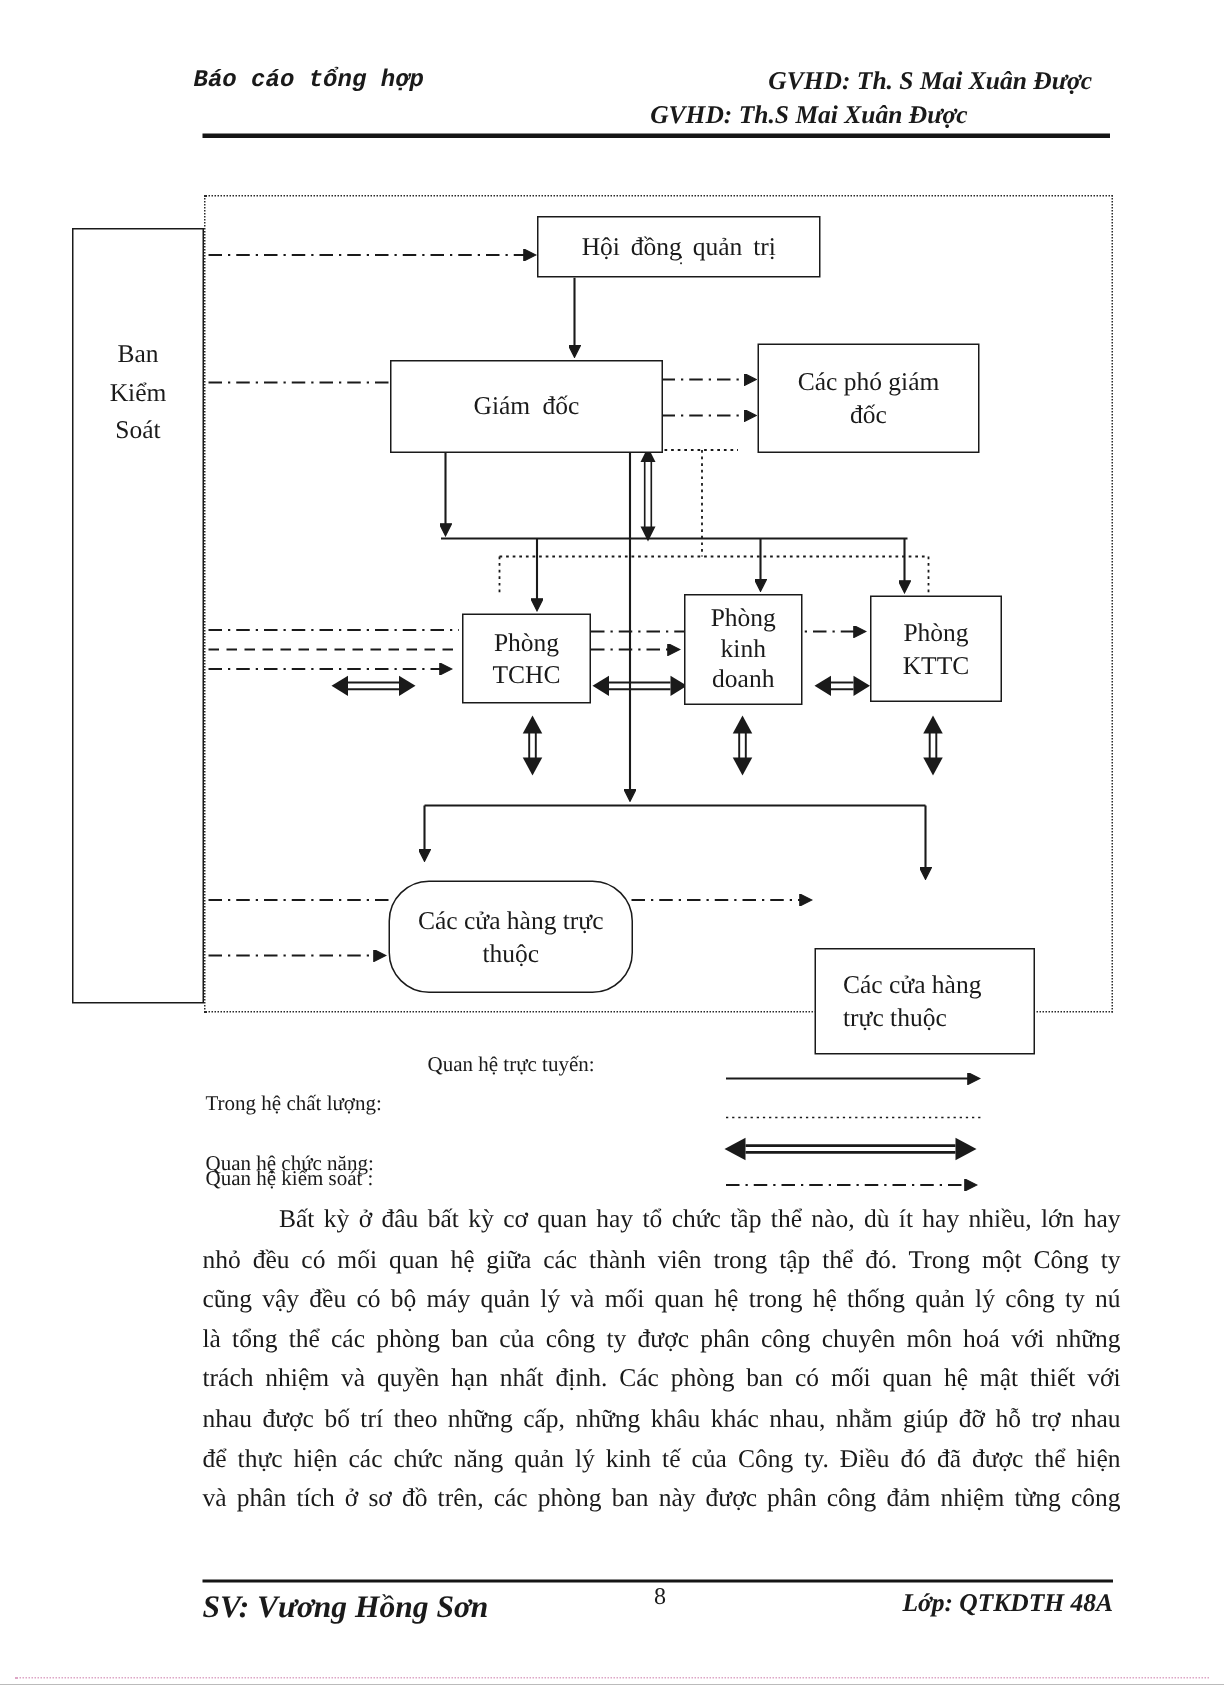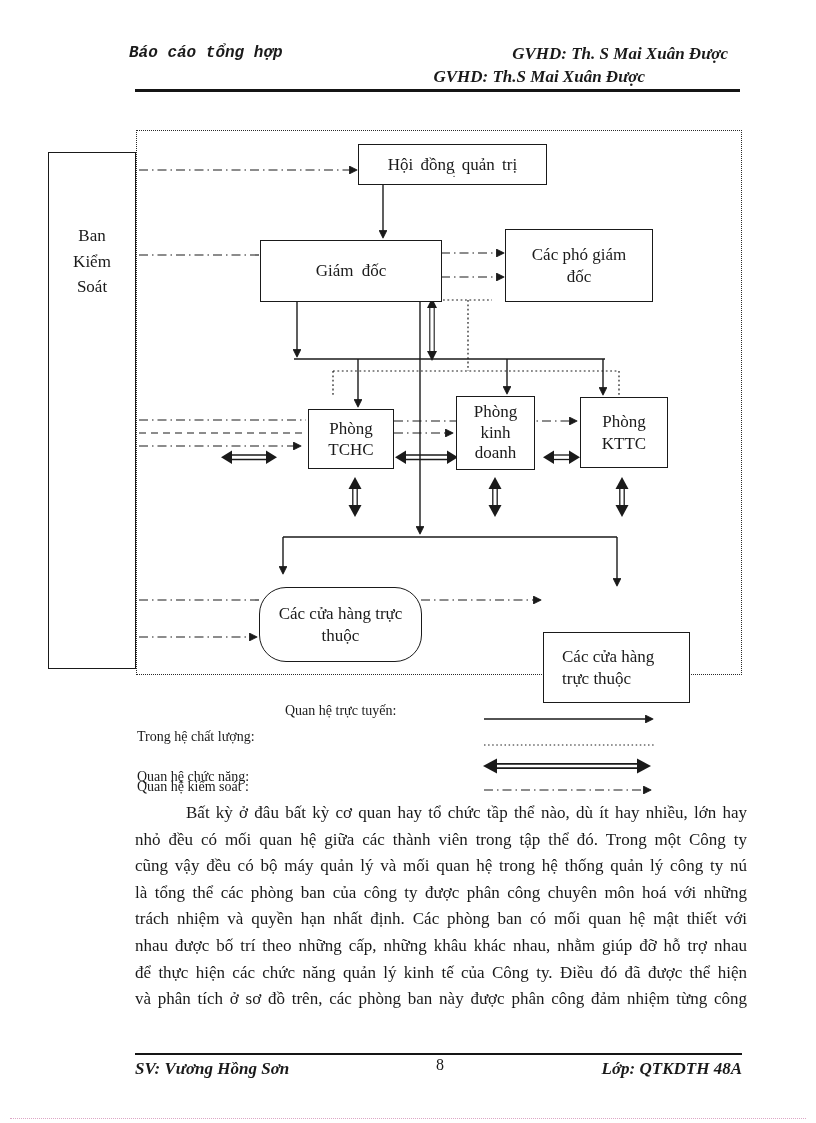--- a/index.html
+++ b/index.html
@@ -35,21 +35,21 @@
   .lg0{left:285px;top:703px;}
   .lg1{left:137px;top:729px;}
   .lg2{left:137px;top:754px;margin-top:15px;}
   .lg3{left:137px;top:779px;}
   
   .para{left:135px;top:803px;width:612px;font-size:17px;z-index:3;}
   .para .pline{height:26.6px;text-align:justify;text-align-last:justify;}
   .para .pline.first{text-indent:51px;}
   
   .ftr-rule{left:135px;top:1053px;width:607px;border-top:2px solid #151515;}
-  .ftr-student{left:135px;top:1059px;font-size:17px;font-weight:bold;font-style:italic;}
+  .ftr-student{left:135px;top:1059px;font-size:21px;font-weight:bold;font-style:italic;}
   .ftr-page{left:425px;top:1056px;width:30px;text-align:center;font-size:16px;}
   .ftr-class{left:500px;top:1059px;width:242px;text-align:right;font-size:17px;font-weight:bold;font-style:italic;}
   .pink-rule{left:10px;top:1118px;width:796px;border-top:1px dotted #dda6c6;}
 </style>
 </head>
 <body>
 
 <div class="page">
 
   <div class="abs hdr-title">Báo cáo tổng hợp</div>

